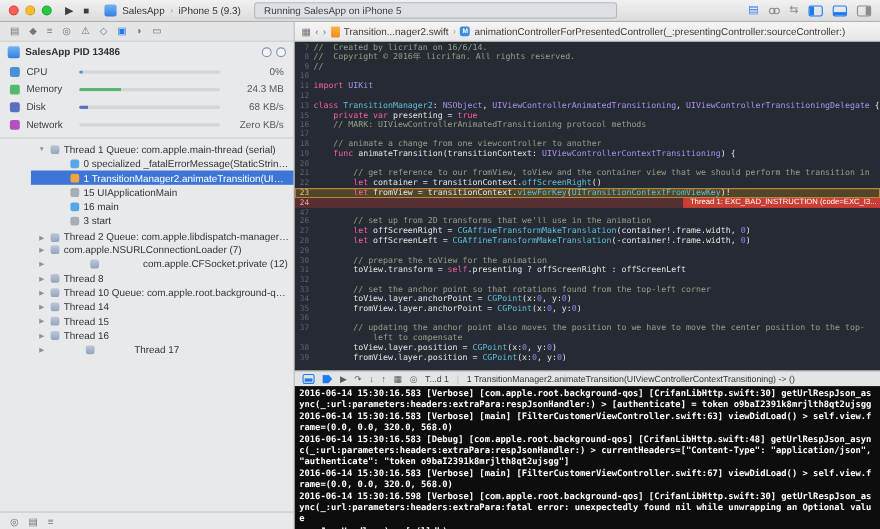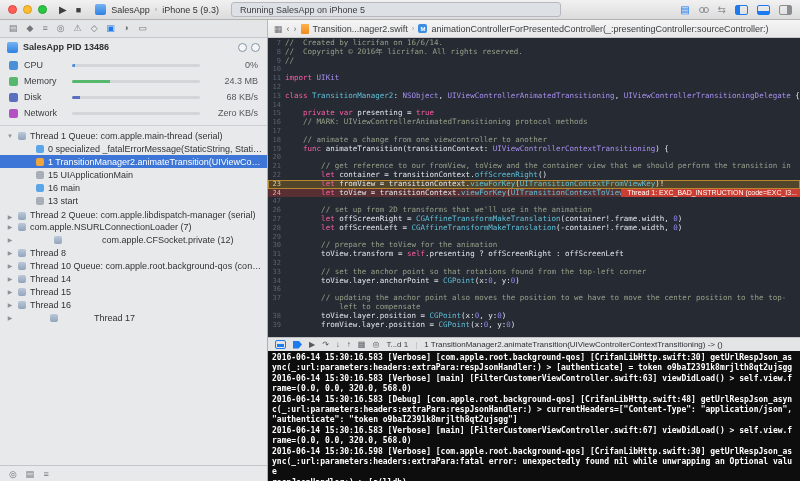--- a/index.html
+++ b/index.html
@@ -61,21 +61,21 @@
   .proc-header { height: 18px; flex: none; display: flex; align-items: center; gap: 5px; padding: 0 7px; font-weight: bold; color: #2f3133; }
   .proc-btns { margin-left: auto; display: flex; gap: 4px; }
   .pbtn { width: 9px; height: 9px; border: 1px solid #8593a6; border-radius: 50%; background: #f3f5f8; }
   .gauges { flex: none; padding: 1px 0 4px; border-bottom: 1px solid #cdcfd2; }
   .gauge-row { height: 16px; display: flex; align-items: center; gap: 6px; padding: 0 9px; }
   .g-ic { width: 9px; height: 9px; border-radius: 2px; flex: none; }
   .g-lb { width: 42px; flex: none; color: #3a3c3f; }
   .g-bar { flex: 1; height: 3px; background: #d3d5d8; border-radius: 2px; overflow: hidden; }
   .g-fill { display: block; height: 100%; }
   .g-val { width: 52px; flex: none; text-align: right; color: #55585c; }
-  .threads { flex: 1; min-height: 0; overflow: hidden; padding-top: 3px; }
+  .threads { flex: 1; min-height: 0; overflow: hidden; padding-top: 3px; margin-left: 28px; }
   .th-row { height: 13px; display: flex; align-items: center; gap: 4px; white-space: nowrap; overflow: hidden; padding-right: 4px; }
   .th-tri { width: 8px; flex: none; font-size: 6px; color: #8d9299; text-align: center; }
   .th-ic { width: 8px; height: 8px; border-radius: 2px; flex: none; }
   .ic-thread { background: linear-gradient(#bcc8d9,#92a4bc); }
   .ic-blue { background: #58a6e8; }
   .ic-orange { background: #f0a63c; }
   .ic-gray { background: #a8aeb6; }
   .th-lb { overflow: hidden; text-overflow: ellipsis; }
   .th-row.sel { background: #3d76d6; color: #fff; }
   .th-row.sel .th-tri { color: #dbe6f7; }
@@ -89,21 +89,21 @@
   .gut { width: 17px; flex: none; text-align: right; padding-right: 4px; color: #596274; font-size: 7px; }
   .src { flex: 1; min-width: 0; overflow: hidden; }
   .tk-pl { color: #e3e5ea; }
   .tk-cm { color: #94a089; }
   .tk-kw { color: #fc5fa6; }
   .tk-tp { color: #a791f0; }
   .tk-tt { color: #5fc0d8; }
   .tk-nm { color: #8f8af0; }
   .mk-pointer { background: #51452c; box-shadow: inset 0 0 0 1px #b8862f; }
   .mk-pointer .gut { color: #e8c88a; }
-  .mk-error { background: rgba(205,62,52,.30); }
+  .mk-error { background: rgba(205,62,52,.30); flex-direction: column; }
   .mk-error .gut { color: #ffa098; }
   .err-badge { position: absolute; right: 0; top: 0; bottom: 0; background: #cb3e33; color: #fff;
     font-family: "Liberation Sans", sans-serif; font-size: 7px; line-height: 8.8px;
     padding: 0 3px 0 6px; white-space: nowrap; }
 
   
   .debugbar { height: 14px; flex: none; background: #e3e4e6; border-top: 1px solid #bfc1c4;
     display: flex; align-items: center; gap: 7px; padding: 0 7px; font-size: 8px; color: #3e4043;
     white-space: nowrap; overflow: hidden; }
   .db-toggle { width: 11px; height: 9px; border: 1px solid #1d7bf0; border-radius: 2px; position: relative; flex: none; }
@@ -245,21 +245,21 @@
             <span class="th-lb">15 UIApplicationMain</span>
           </div>
           <div class="th-row" style="padding-left: 24px;">
             <span class="th-tri"></span>
             <span class="th-ic ic-blue"></span>
             <span class="th-lb">16 main</span>
           </div>
           <div class="th-row" style="padding-left: 24px;">
             <span class="th-tri"></span>
             <span class="th-ic ic-gray"></span>
-            <span class="th-lb">13 start</span>
+            <span class="th-lb">3 start</span>
           </div>
           <div class="th-row" style="padding-left: 6px; align-items: flex-end;">
             <span class="th-tri">▶</span>
             <span class="th-ic ic-thread"></span>
             <span class="th-lb">Thread 2 Queue: com.apple.libdispatch-manager (serial)</span>
           </div>
           <div class="th-row" style="padding-left: 6px;">
             <span class="th-tri">▶</span>
             <span class="th-ic ic-thread"></span>
             <span class="th-lb">com.apple.NSURLConnectionLoader (7)</span>
@@ -309,41 +309,41 @@
 
     <div class="editor-col">
       <div class="code">
           <div class="code-line"><span class="gut">7</span><span class="src"><span class="tk-cm">//  Created by licrifan on 16/6/14.</span></span></div>
           <div class="code-line"><span class="gut">8</span><span class="src"><span class="tk-cm">//  Copyright © 2016年 licrifan. All rights reserved.</span></span></div>
           <div class="code-line"><span class="gut">9</span><span class="src"><span class="tk-cm">//</span></span></div>
           <div class="code-line"><span class="gut">10</span><span class="src"></span></div>
           <div class="code-line"><span class="gut">11</span><span class="src"><span class="tk-kw">import</span><span class="tk-pl"> </span><span class="tk-tp">UIKit</span></span></div>
           <div class="code-line"><span class="gut">12</span><span class="src"></span></div>
           <div class="code-line"><span class="gut">13</span><span class="src"><span class="tk-kw">class</span><span class="tk-pl"> </span><span class="tk-tt">TransitionManager2</span><span class="tk-pl">: </span><span class="tk-tp">NSObject</span><span class="tk-pl">, </span><span class="tk-tp">UIViewControllerAnimatedTransitioning</span><span class="tk-pl">, </span><span class="tk-tp">UIViewControllerTransitioningDelegate</span><span class="tk-pl"> {</span></span></div>
-          <div class="code-line"><span class="gut">14</span><span class="src"></span></div>
           <div class="code-line"><span class="gut">15</span><span class="src"><span class="tk-pl">    </span><span class="tk-kw">private</span><span class="tk-pl"> </span><span class="tk-kw">var</span><span class="tk-pl"> presenting = </span><span class="tk-kw">true</span></span></div>
           <div class="code-line"><span class="gut">16</span><span class="src"><span class="tk-cm">    // MARK: UIViewControllerAnimatedTransitioning protocol methods</span></span></div>
           <div class="code-line"><span class="gut">17</span><span class="src"></span></div>
           <div class="code-line"><span class="gut">18</span><span class="src"><span class="tk-cm">    // animate a change from one viewcontroller to another</span></span></div>
           <div class="code-line"><span class="gut">19</span><span class="src"><span class="tk-kw">    func</span><span class="tk-pl"> animateTransition(transitionContext: </span><span class="tk-tp">UIViewControllerContextTransitioning</span><span class="tk-pl">) {</span></span></div>
           <div class="code-line"><span class="gut">20</span><span class="src"></span></div>
           <div class="code-line"><span class="gut">21</span><span class="src"><span class="tk-cm">        // get reference to our fromView, toView and the container view that we should perform the transition in</span></span></div>
           <div class="code-line"><span class="gut">22</span><span class="src"><span class="tk-kw">        let</span><span class="tk-pl"> container = transitionContext.</span><span class="tk-tt">offScreenRight</span><span class="tk-pl">()</span></span></div>
           <div class="code-line mk-pointer"><span class="gut">23</span><span class="src"><span class="tk-kw">        let</span><span class="tk-pl"> fromView = transitionContext.</span><span class="tk-tt">viewForKey</span><span class="tk-pl">(</span><span class="tk-tt">UITransitionContextFromViewKey</span><span class="tk-pl">)!</span></span></div>
           <div class="code-line mk-error"><span class="gut">24</span><span class="src"><span class="tk-kw">        let</span><span class="tk-pl"> toView = transitionContext.</span><span class="tk-tt">viewForKey</span><span class="tk-pl">(</span><span class="tk-tt">UITransitionContextToViewKey</span><span class="tk-pl">)!</span></span><span class="err-badge">Thread 1: EXC_BAD_INSTRUCTION (code=EXC_I3...</span></div>
           <div class="code-line"><span class="gut">47</span><span class="src"></span></div>
           <div class="code-line"><span class="gut">26</span><span class="src"><span class="tk-cm">        // set up from 2D transforms that we'll use in the animation</span></span></div>
           <div class="code-line"><span class="gut">27</span><span class="src"><span class="tk-kw">        let</span><span class="tk-pl"> offScreenRight = </span><span class="tk-tt">CGAffineTransformMakeTranslation</span><span class="tk-pl">(container!.frame.width, </span><span class="tk-nm">0</span><span class="tk-pl">)</span></span></div>
           <div class="code-line"><span class="gut">28</span><span class="src"><span class="tk-kw">        let</span><span class="tk-pl"> offScreenLeft = </span><span class="tk-tt">CGAffineTransformMakeTranslation</span><span class="tk-pl">(-container!.frame.width, </span><span class="tk-nm">0</span><span class="tk-pl">)</span></span></div>
           <div class="code-line"><span class="gut">29</span><span class="src"></span></div>
           <div class="code-line"><span class="gut">30</span><span class="src"><span class="tk-cm">        // prepare the toView for the animation</span></span></div>
           <div class="code-line"><span class="gut">31</span><span class="src"><span class="tk-pl">        toView.transform = </span><span class="tk-kw">self</span><span class="tk-pl">.presenting ? offScreenRight : offScreenLeft</span></span></div>
           <div class="code-line"><span class="gut">32</span><span class="src"></span></div>
           <div class="code-line"><span class="gut">33</span><span class="src"><span class="tk-cm">        // set the anchor point so that rotations found from the top-left corner</span></span></div>
           <div class="code-line"><span class="gut">34</span><span class="src"><span class="tk-pl">        toView.layer.anchorPoint = </span><span class="tk-tt">CGPoint</span><span class="tk-pl">(x:</span><span class="tk-nm">0</span><span class="tk-pl">, y:</span><span class="tk-nm">0</span><span class="tk-pl">)</span></span></div>
+          <div class="code-line"><span class="gut">35</span><span class="src"><span class="tk-pl">        fromView.layer.anchorPoint = </span><span class="tk-tt">CGPoint</span><span class="tk-pl">(x:</span><span class="tk-nm">0</span><span class="tk-pl">, y:</span><span class="tk-nm">0</span><span class="tk-pl">)</span></span></div>
           <div class="code-line"><span class="gut">36</span><span class="src"></span></div>
           <div class="code-line"><span class="gut">37</span><span class="src"><span class="tk-cm">        // updating the anchor point also moves the position to we have to move the center position to the top-</span></span></div>
           <div class="code-line"><span class="gut"></span><span class="src"><span class="tk-cm">            left to compensate</span></span></div>
           <div class="code-line"><span class="gut">38</span><span class="src"><span class="tk-pl">        toView.layer.position = </span><span class="tk-tt">CGPoint</span><span class="tk-pl">(x:</span><span class="tk-nm">0</span><span class="tk-pl">, y:</span><span class="tk-nm">0</span><span class="tk-pl">)</span></span></div>
           <div class="code-line"><span class="gut">39</span><span class="src"><span class="tk-pl">        fromView.layer.position = </span><span class="tk-tt">CGPoint</span><span class="tk-pl">(x:</span><span class="tk-nm">0</span><span class="tk-pl">, y:</span><span class="tk-nm">0</span><span class="tk-pl">)</span></span></div>
         </div>
 
       <div class="debugbar">
         <span class="db-toggle"></span>
         <span class="db-bp"></span>

